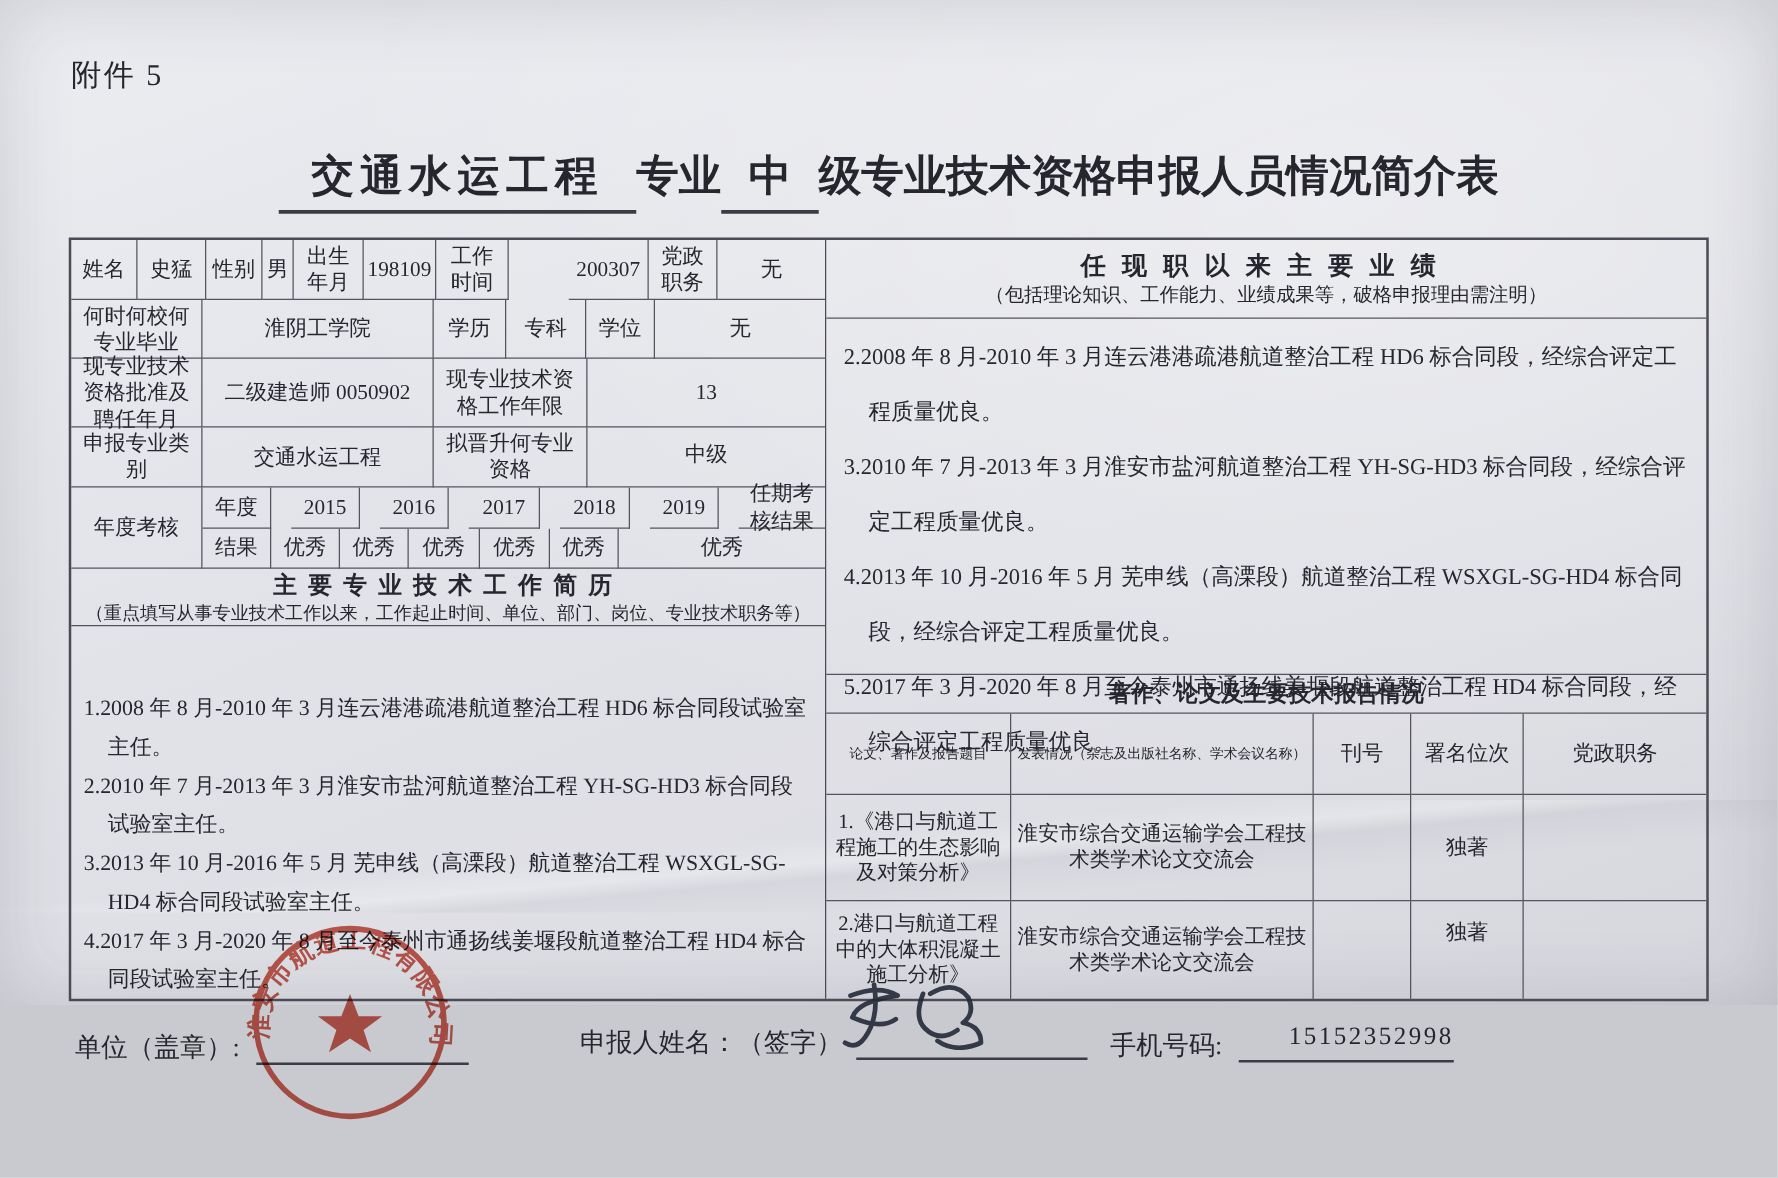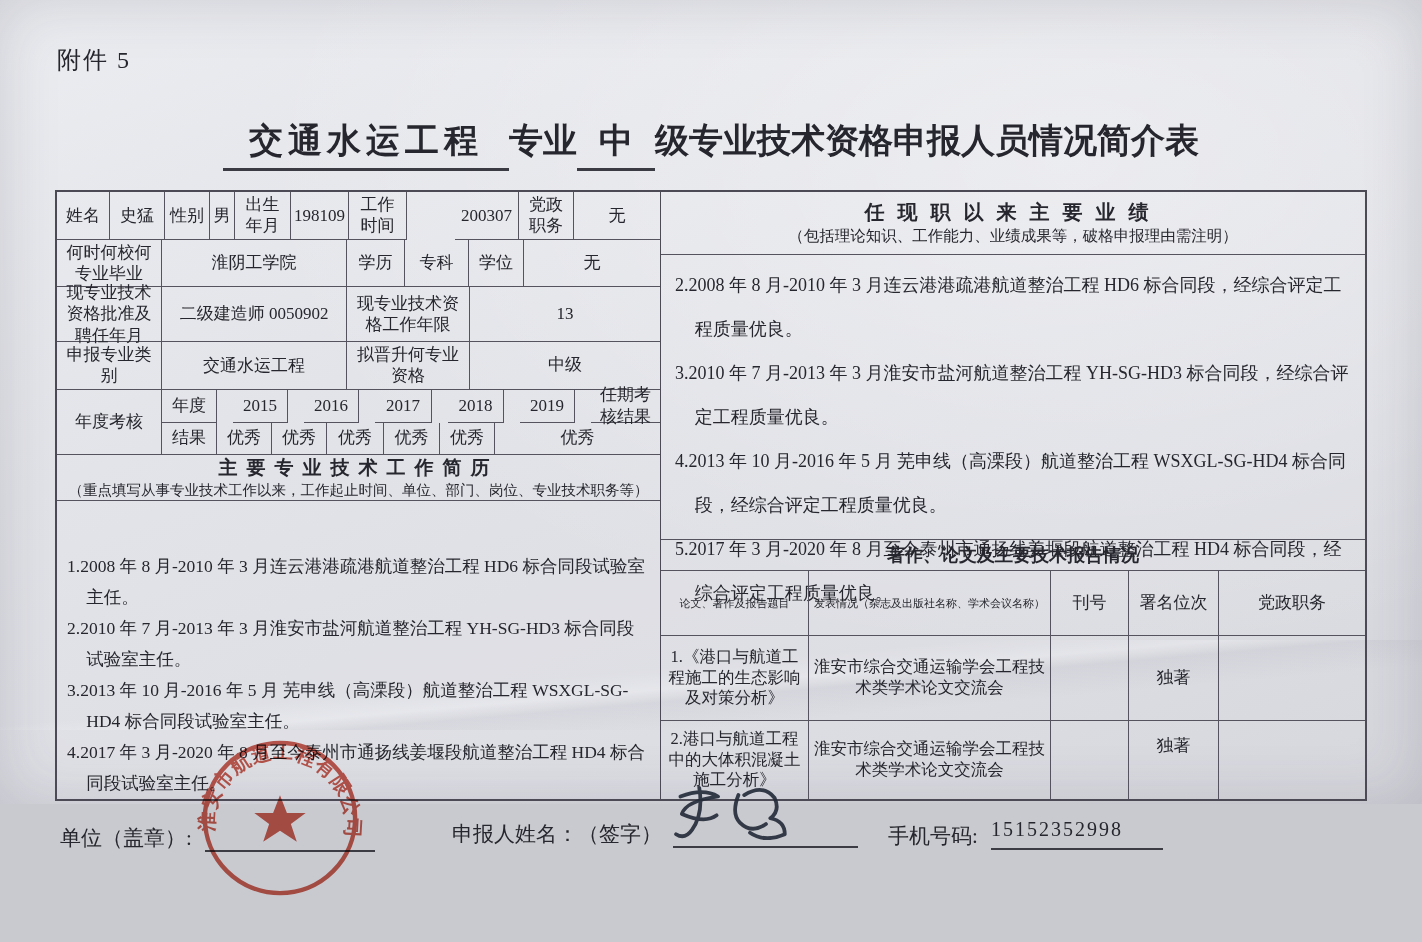--- a/index.html
+++ b/index.html
@@ -37,21 +37,21 @@
   .content{box-sizing:border-box;padding:6px 10px;font-size:18px;text-align:left;border-bottom:1px solid #55545e;}
   .content p{margin:0;padding-left:1.1em;text-indent:-1.1em;}
   .ach p{line-height:44px;}
   .hist p{line-height:31px;font-size:17.5px;}
   .hist{padding-top:50px;border-bottom:none;}
   .pub-title{font-weight:bold;font-size:18px;}
   .pcell{flex-direction:column;justify-content:center;}
   .vtxt{font-size:16.5px;}
   .footer{position:absolute;left:0;top:812px;width:100%;font-size:21px;}
   .fitem{position:absolute;white-space:nowrap;}
-  .uline{display:inline-block;border-bottom:2px solid #3c3c45;vertical-align:bottom;height:30px;text-align:left;font-size:20px;letter-spacing:2px;}
+  .uline{display:inline-block;border-bottom:2px solid #3c3c45;vertical-align:bottom;height:30px;text-align:right;font-size:20px;letter-spacing:2px;}
   .stamp{position:absolute;left:196px;top:732px;width:168px;height:172px;opacity:.82;mix-blend-mode:multiply;pointer-events:none;}
   .sig{position:absolute;left:655px;top:782px;width:190px;height:58px;}
   .small2{font-size:11px;line-height:1.3;text-align:right;}
 </style>
 </head>
 <body>
 
 <div class="sheet">
   <div class="crease crease1"></div>
 
@@ -180,21 +180,21 @@
         <div class="c last" style="flex:1;border-bottom:none;"></div>
       </div>
     </div>
   </div>
 
   <div class="footer">
     <div class="fitem" style="left:60px;top:8px;">
       <span>单位（盖章）:</span>
       <span class="uline" style="width:170px;margin-left:8px;"></span>
     </div>
-    <div class="fitem" style="left:452px;top:4px;">
+    <div class="fitem" style="left:464px;top:4px;">
       <span>申报人姓名：（签字）</span>
       <span class="uline" style="width:185px;margin-left:6px;"></span>
     </div>
     <div class="fitem" style="left:888px;top:6px;">
       <span>手机号码:</span>
       <span class="uline" style="width:172px;margin-left:8px;">15152352998</span>
     </div>
   </div>
 
   <svg class="sig" viewBox="0 0 120 40" aria-label="史猛">

